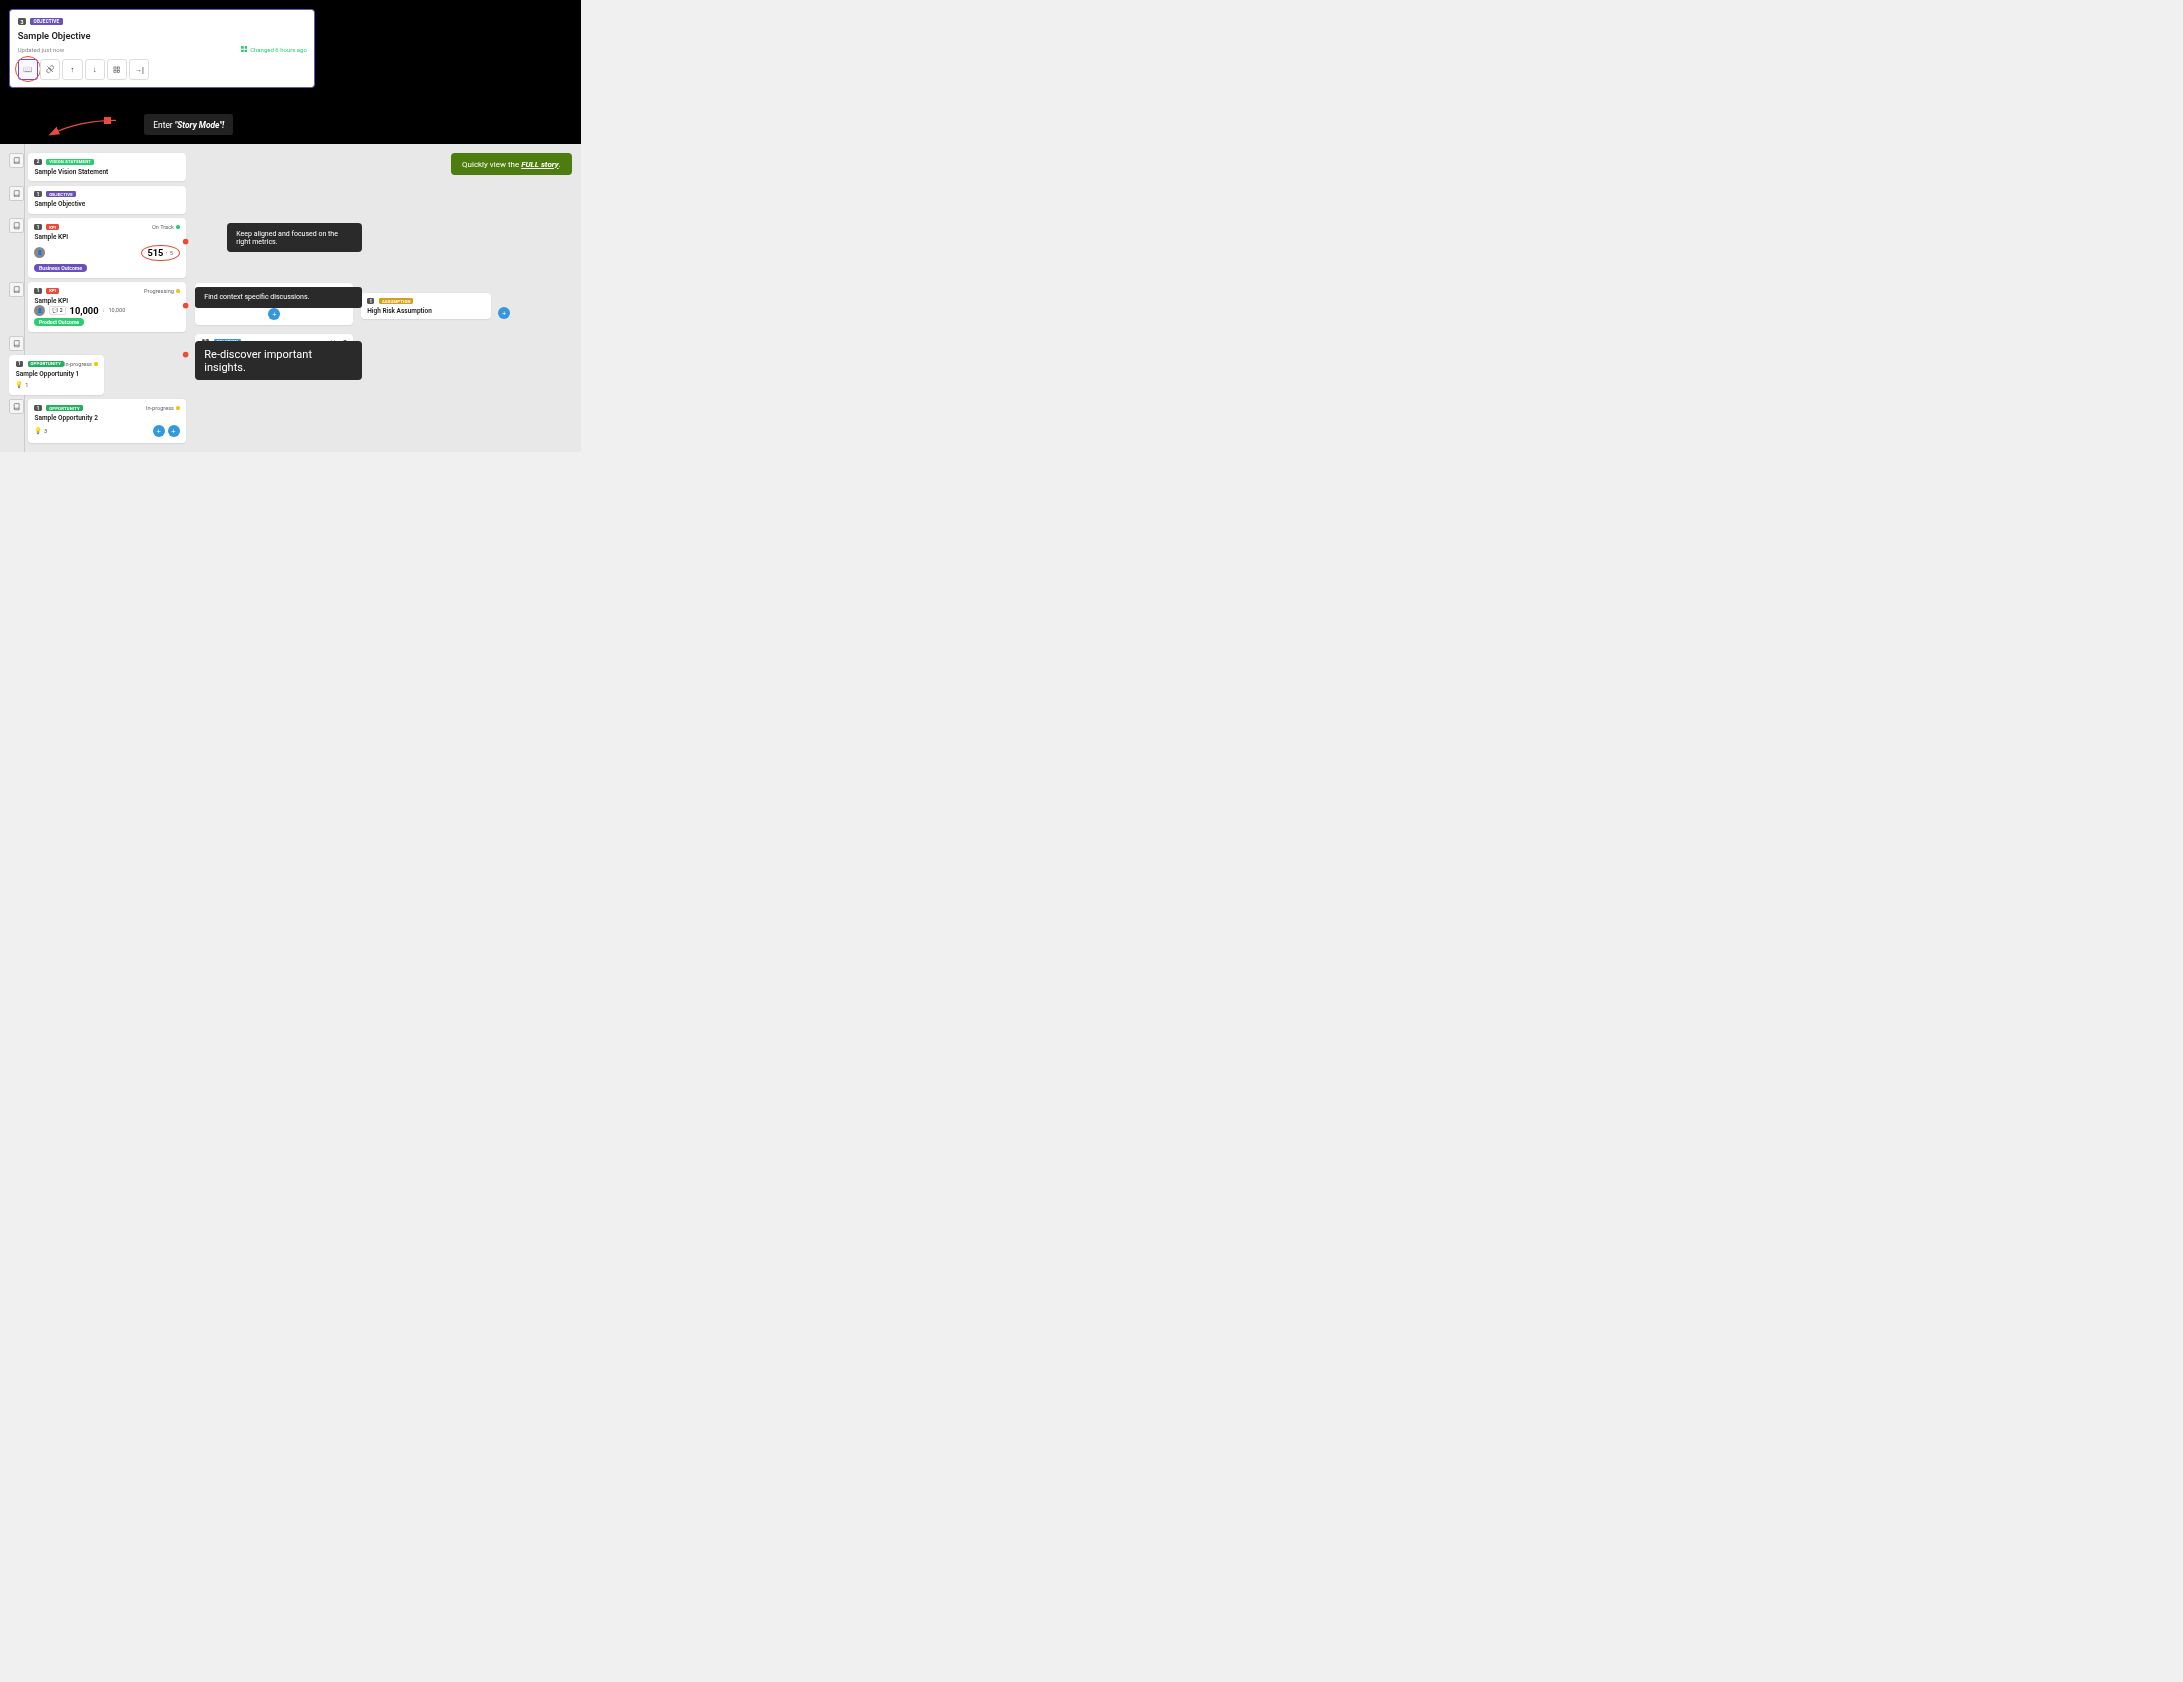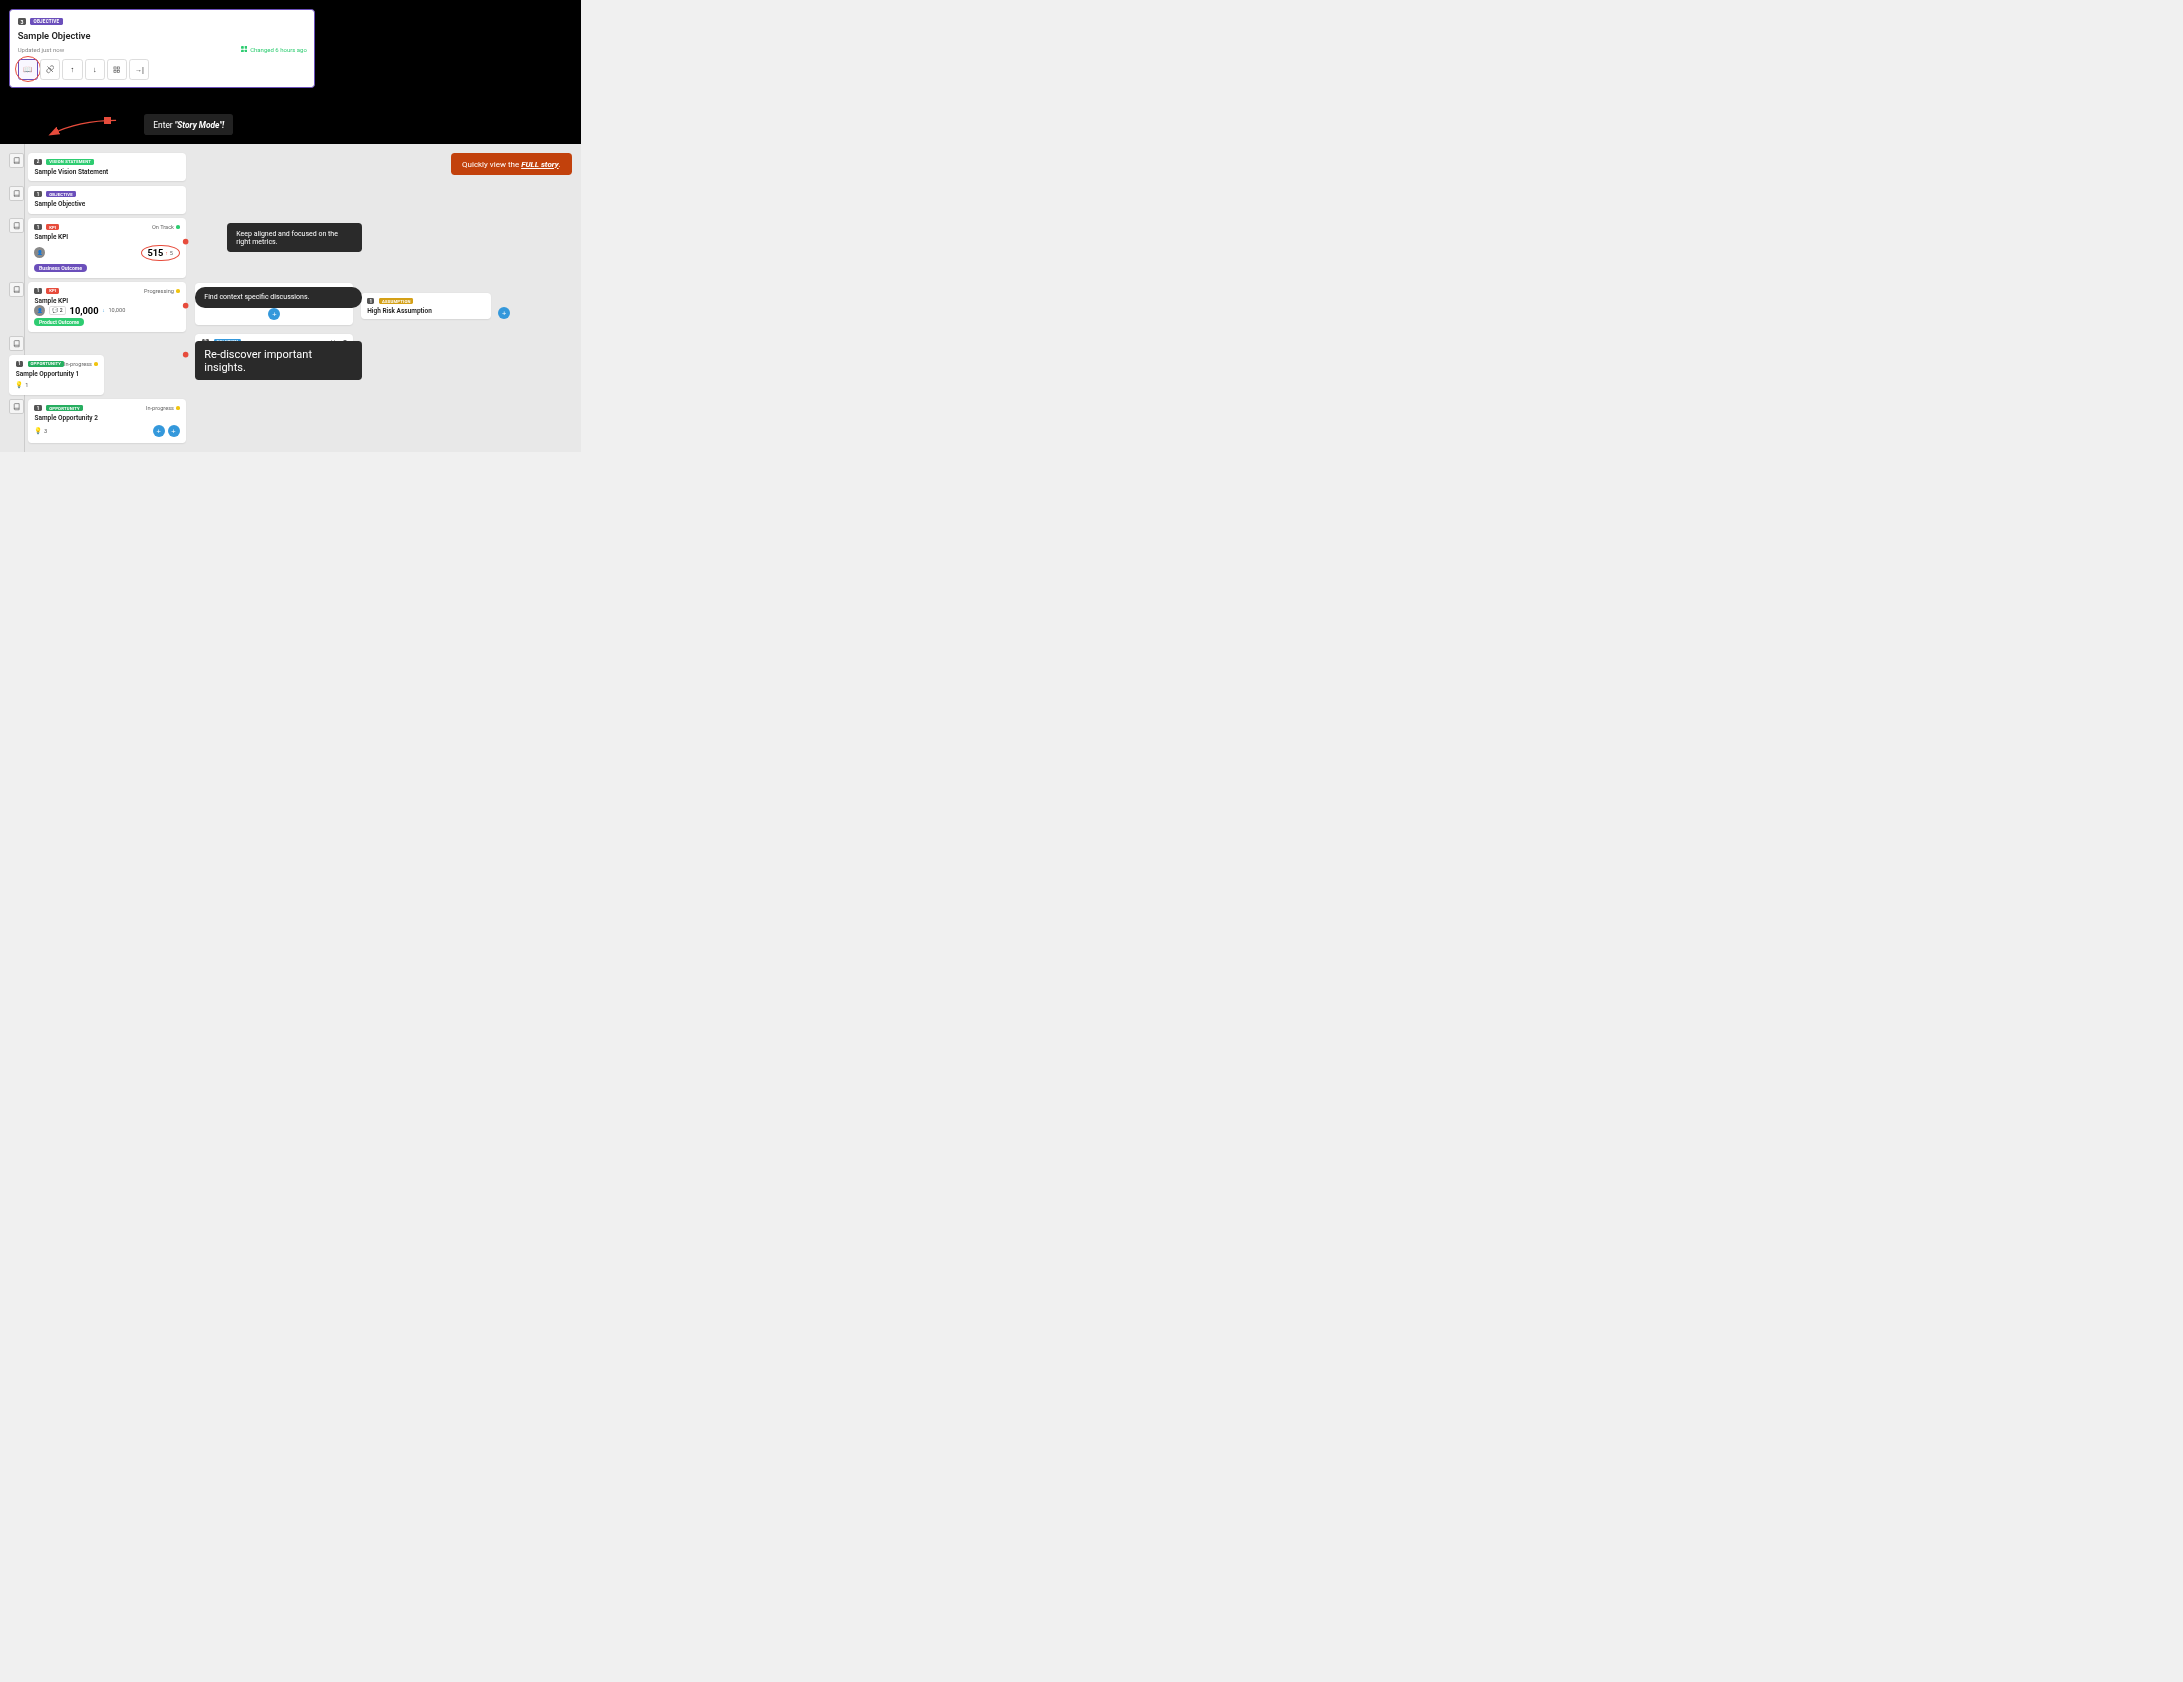--- a/index.html
+++ b/index.html
@@ -422,21 +422,21 @@
     </div>
   </div>
 </div>
 
 <div class="bottom-section">
 
   <div class="timeline-line"></div>
 
   <div class="story-column">
 
-    <div style="position:absolute; right:9.3px; top:9.3px; background:#c2410c; color:#fff; border-radius:3.7px; padding:6.5px 11px; font-size:8px;">
+    <div style="position:absolute; right:9.3px; top:9.3px; background:#4d7c0f; color:#fff; border-radius:3.7px; padding:6.5px 11px; font-size:8px;">
       Quickly view the <strong style="text-decoration:underline; font-style:italic;">FULL story</strong>.
     </div>
 
     <div class="story-item">
       <div class="story-icon-btn">
         <svg width="7.4" height="7.4" viewBox="0 0 24 24" fill="none" stroke="#555" stroke-width="2">
           <path d="M4 19.5A2.5 2.5 0 016.5 17H20"></path>
             <path d="M6.5 2H20v20H6.5A2.5 2.5 0 014 19.5v-15A2.5 2.5 0 016.5 2z"></path>
         </svg>
       </div>
@@ -529,21 +529,21 @@
             <span>💬</span>
             <span>2</span>
           </div>
           <span style="font-size:9.3px;font-weight:700;">10,000</span>
           <span class="down-arrow-sm">↓</span>
           <span style="font-size:5.6px;color:#666;">10,000</span>
         </div>
         <span class="tag-pill tag-product">Product Outcome</span>
       </div>
 
-      <div style="position:absolute;right:-176px;top:4.6px;background:#2a2a2a;color:#fff;border-radius:10px;padding:6.5px 9.3px;font-size:7px;width:167px;z-index:10;">
+      <div style="position:absolute;right:-176px;top:4.6px;background:#2a2a2a;color:#fff;border-radius:3px;padding:6.5px 9.3px;font-size:7px;width:167px;z-index:10;">
         Find context specific discussions.
       </div>
       <svg style="position:absolute;right:-4.6px;top:18.6px;z-index:11;" width="9.3" height="9.3" viewBox="0 0 20 20">
         <circle cx="10" cy="10" r="6" fill="#e74c3c"></circle>
       </svg>
     </div>
 
     <div class="story-item" style="position:relative;flex-direction:column;">
       <div class="story-icon-btn">
         <svg width="7.4" height="7.4" viewBox="0 0 24 24" fill="none" stroke="#555" stroke-width="2">

